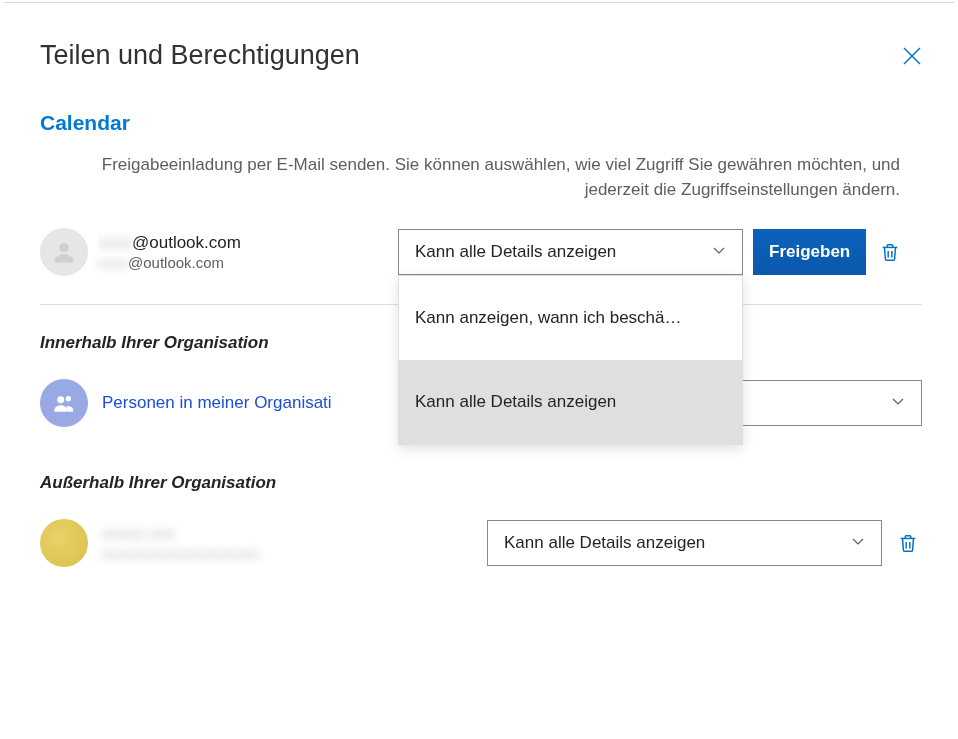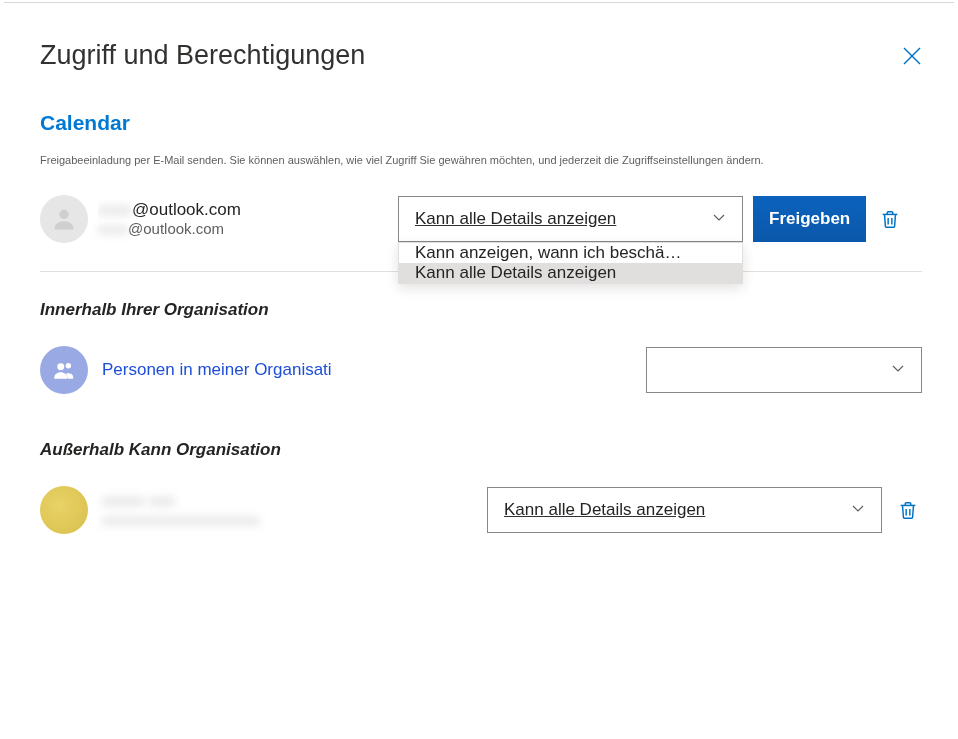--- a/index.html
+++ b/index.html
@@ -38,25 +38,26 @@
       margin-top: 6px;
     }
     .close-btn svg { stroke: #0072c6; }
     .calendar-title {
       font-size: 21px;
       font-weight: 600;
       color: #0078d4;
       margin-bottom: 18px;
     }
     .description {
-      font-size: 11px;
+      font-size: 17px;
       color: #605e5c;
       line-height: 1.45;
       margin-bottom: 26px;
       max-width: 860px;
+      text-align: right;
     }
     .invite-row {
       display: flex;
       align-items: center;
       gap: 10px;
       margin-bottom: 28px;
     }
     .avatar {
       width: 48px;
       height: 48px;
@@ -90,21 +91,20 @@
       color: #605e5c;
     }
     .blur-smudge {
       filter: blur(4px);
       color: #bdbdbd;
     }
     .select-box {
       position: relative;
       width: 345px;
       flex-shrink: 0;
-      text-decoration: underline;
     }
     .select-ctrl {
       border: 1px solid #8a8886;
       height: 46px;
       display: flex;
       align-items: center;
       padding: 0 16px;
       font-size: 17px;
       color: #252423;
       background: #fff;
@@ -116,21 +116,21 @@
       position: absolute;
       top: 46px;
       left: 0;
       width: 345px;
       background: #fff;
       border: 1px solid #e1dfdd;
       box-shadow: 0 4px 12px rgba(0,0,0,0.12);
       z-index: 10;
     }
     .dropdown-option {
-      padding: 0 16px;
+      padding: 32px 16px;
       font-size: 17px;
       color: #252423;
       white-space: nowrap;
       overflow: hidden;
       text-overflow: ellipsis;
       cursor: pointer;
     }
     .dropdown-option.selected {
       background: #e1dfdd;
     }
@@ -192,21 +192,21 @@
       margin-left: auto;
     }
     .ext-select { width: 395px; }
   </style>
 </head>
 <body>
 
 <div class="top-divider"></div>
 
 <div class="header-row">
-  <div class="dialog-title">Zugriff und Berechtigungen</div>
+  <div class="dialog-title">Teilen und Berechtigungen</div>
   <div class="close-btn">
     <svg width="20" height="20" viewBox="0 0 20 20" fill="none" stroke="currentColor" stroke-width="1.4">
       <line x1="2" y1="2" x2="18" y2="18"></line>
       <line x1="18" y1="2" x2="2" y2="18"></line>
     </svg>
   </div>
 </div>
 
 <div class="calendar-title">Calendar</div>
 
@@ -274,21 +274,21 @@
         <svg width="14" height="14" viewBox="0 0 14 14" fill="none" stroke="currentColor" stroke-width="1.2">
             <polyline points="2,5 7,10 12,5"></polyline>
           </svg>
       </span>
     </div>
   </div>
 </div>
 
 <div style="height:18px"></div>
 
-<div class="section-heading">Außerhalb Kann Organisation</div>
+<div class="section-heading">Außerhalb Ihrer Organisation</div>
 
 <div class="ext-row">
   <div class="avatar yellow"></div>
   <div class="person-info">
     <div class="person-primary blur-smudge">xxxxx xxx</div>
     <div class="person-secondary blur-smudge">xxxxxxxxxxxxxxxxxxxxx</div>
   </div>
 
   <div class="ext-right">
     <div class="select-box ext-select" style="width:395px">

